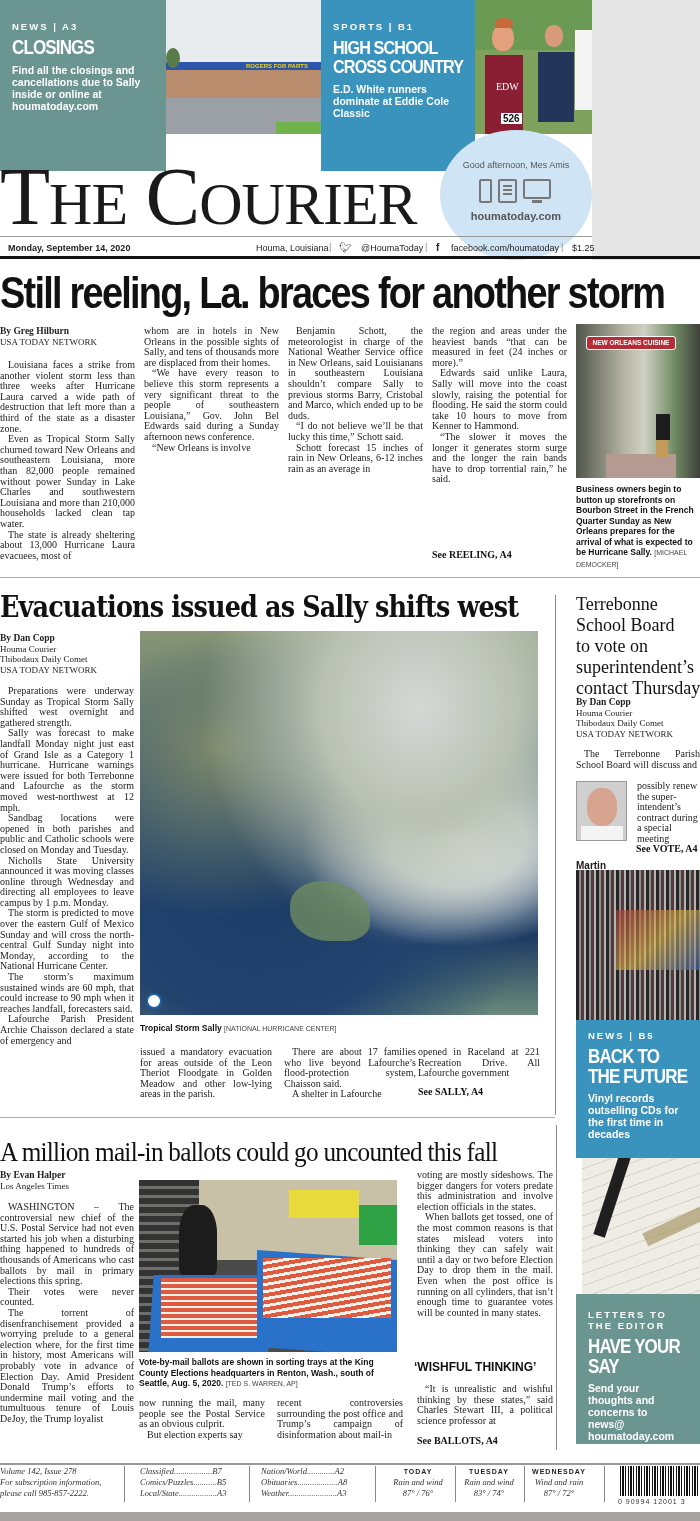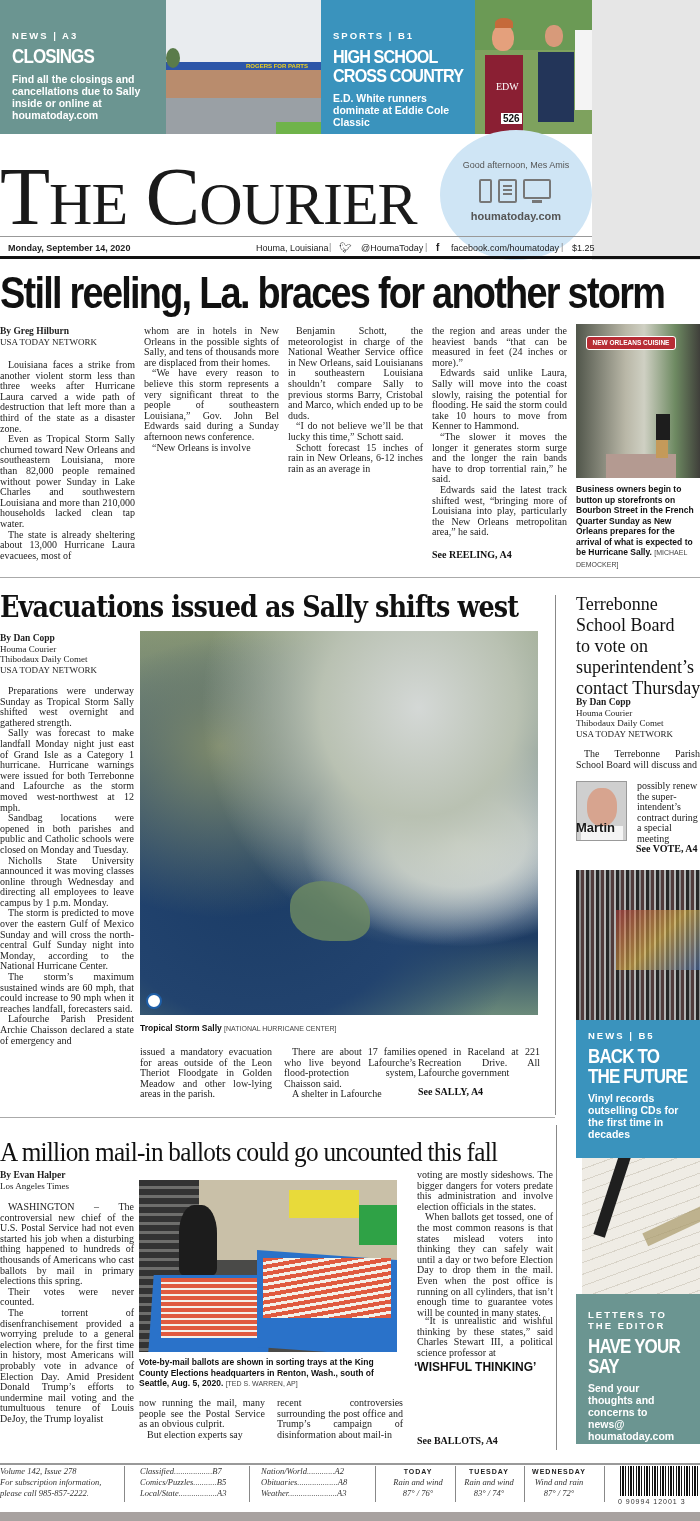--- a/index.html
+++ b/index.html
@@ -2,21 +2,21 @@
 <html><head>
 <meta charset="utf-8">
 <style>
   * { box-sizing: border-box; margin: 0; padding: 0; }
   html, body { width: 700px; height: 1521px; background: #e6e6e6; overflow: hidden; }
   body { position: relative; font-family: "DejaVu Serif", serif; color: #1a1a1a; }
   .page-full { position: absolute; left: 0; top: 0; width: 700px; background: #fff; }
   .abs { position: absolute; }
 
   
-  .promo { position: absolute; top: 0; height: 134px; color: #fff; padding: 30px 12px 0 12px; }
+  .promo { position: absolute; top: 0; height: 171px; color: #fff; padding: 21px 12px 0 12px; }
   .promo .kicker { font-family: "Liberation Sans", sans-serif; font-size: 9.5px; font-weight: bold; letter-spacing: 2px; }
   .promo .head { font-family: "Liberation Sans", sans-serif; font-weight: bold; font-size: 19px; line-height: 19px; margin-top: 6px; letter-spacing: -1px; transform: scaleX(0.85); transform-origin: left; white-space: nowrap; }
   .promo .desc { font-family: "Liberation Sans", sans-serif; font-weight: bold; font-size: 10.5px; line-height: 12px; margin-top: 7px; }
 
   
   .masthead { position: absolute; left: 0; top: 158px; font-family: "Liberation Serif", serif; font-size: 78px; line-height: 78px; color: #1a1a1a; letter-spacing: -1px; }
   .masthead .big { font-size: 82px; }
   .masthead .small { font-size: 60px; }
   .bubble { position: absolute; left: 440px; top: 130px; width: 152px; height: 130px; background: #cfe5f5; border-radius: 50%; }
   .bubble-inner { position: absolute; left: 440px; top: 160px; width: 152px; text-align: center; font-family: "Liberation Sans", sans-serif; color: #555; }
@@ -134,21 +134,20 @@
 </div>
 <div class="col" style="left:288px;top:326px;width:135px;">
     <p>Benjamin Schott, the meteorologist in charge of the National Weather Service office in New Orleans, said Louisianans in southeastern Louisiana shouldn’t compare Sally to previous storms Barry, Cristobal and Marco, which ended up to be duds.</p>
     <p>“I do not believe we’ll be that lucky this time,” Schott said.</p>
     <p>Schott forecast 15 inches of rain in New Orleans, 6-12 inches rain as an average in</p>
 </div>
 <div class="col" style="left:432px;top:326px;width:135px;">
   <p class="noind">the region and areas under the heaviest bands “that can be measured in feet (24 inches or more).”</p>
     <p>Edwards said unlike Laura, Sally will move into the coast slowly, raising the potential for flooding. He said the storm could take 10 hours to move from Kenner to Hammond.</p>
     <p>“The slower it moves the longer it generates storm surge and the longer the rain bands have to drop torrential rain,” he said.</p>
-    <p>Edwards said the latest track shifted west, “bringing more of Louisiana into play, particularly the New Orleans metropolitan area,” he said.</p>
 </div>
 <div class="abs see" style="left:432px;top:549px;">See REELING,  A4</div>
 
 <div class="photo" style="left:576px;top:324px;width:124px;height:154px;background:#8a8f7c;">
   <div class="abs" style="left:0;top:0;width:124px;height:154px;background:linear-gradient(90deg,#50554a 0%,#b9b7a7 40%,#cfd0c3 55%,#6e8a62 80%,#3f3f3a 100%);"></div>
   <div class="abs" style="left:10px;top:12px;width:90px;height:14px;background:#b72d35;border:1px solid #fff;border-radius:3px;font-family:'Liberation Sans',sans-serif;font-size:6.5px;font-weight:bold;color:#fff;text-align:center;line-height:12px;white-space:nowrap;">NEW ORLEANS CUISINE</div>
   <div class="abs" style="left:30px;top:130px;width:70px;height:24px;background:#b49a91;"></div>
   <div class="abs" style="left:80px;top:90px;width:14px;height:26px;background:#1d1d1d;"></div>
   <div class="abs" style="left:80px;top:116px;width:12px;height:18px;background:#c49a5a;"></div>
 </div>
@@ -207,21 +206,21 @@
 <div class="col" style="left:576px;top:749px;width:124px;">
   <p>The Terrebonne Parish School Board will discuss and</p>
 </div>
 <div class="photo" style="left:576px;top:781px;width:51px;height:60px;background:#cfcfcf;border:1px solid #999;">
   <div class="abs" style="left:10px;top:6px;width:30px;height:38px;background:#d7a48f;border-radius:45%;"></div>
   <div class="abs" style="left:4px;top:44px;width:42px;height:16px;background:#f4f4f4;"></div>
 </div>
 <div class="col" style="left:637px;top:781px;width:63px;text-align:left;">
   <p class="noind">possibly renew the super-intendent’s contract during a special meeting</p>
 </div>
-<div class="abs" style="left:576px;top:820px;font-family:'Liberation Sans',sans-serif;font-weight:bold;font-size:13px;text-align:center;">Martin</div>
+<div class="abs" style="left:576px;top:860px;font-family:'Liberation Sans',sans-serif;font-weight:bold;font-size:10px;text-align:center;">Martin</div>
 <div class="abs see" style="left:636px;top:843px;">See VOTE,  A4</div>
 
 <div class="photo" style="left:576px;top:870px;width:124px;height:150px;background:#3f3f3f;">
   <div class="abs" style="left:0;top:0;width:124px;height:150px;background:repeating-linear-gradient(90deg,#222 0 3px,#9a9a9a 3px 5px,#553b3b 5px 8px,#c9c9c9 8px 10px);opacity:0.85;"></div>
   <div class="abs" style="left:40px;top:40px;width:84px;height:60px;background:linear-gradient(135deg,#b23b3b,#d9b143,#4a6fb0);opacity:0.6;"></div>
 </div>
 
 <div class="promo" style="left:576px;top:1020px;width:124px;height:138px;background:#3a93bd;padding:10px 12px 0 12px;">
   <div class="kicker">NEWS | B5</div>
   <div class="head" style="font-size:20px;line-height:20px;margin-top:5px;">BACK TO</div>
@@ -273,21 +272,21 @@
     <p>But election experts say</p>
 </div>
 <div class="col" style="left:277px;top:1398px;width:126px;">
   <p class="noind">recent controversies surrounding the post office and Trump’s campaign of disinformation about mail-in</p>
 </div>
 <div class="col" style="left:417px;top:1170px;width:136px;">
   <p class="noind">voting are mostly sideshows. The bigger dangers for voters predate this administration and involve election officials in the states.</p>
     <p>When ballots get tossed, one of the most common reasons is that states mislead voters into thinking they can safely wait until a day or two before Election Day to drop them in the mail. Even when the post office is running on all cylinders, that isn’t enough time to guarantee votes will be counted in many states.</p>
 </div>
 <div class="abs" style="left:414px;top:1360px;font-family:'Liberation Sans',sans-serif;font-weight:bold;font-size:12px;color:#111;">‘WISHFUL THINKING’</div>
-<div class="col" style="left:417px;top:1316px;width:136px;">
+<div class="col" style="left:417px;top:1384px;width:136px;">
   <p>“It is unrealistic and wishful thinking by these states,” said Charles Stewart III, a political science professor at</p>
 </div>
 <div class="abs see" style="left:417px;top:1435px;">See BALLOTS,  A4</div>
 <div class="vrule" style="left:556px;top:1125px;height:325px;"></div>
 
 <div class="rule-thin" style="left:0;top:1463px;width:700px;height:2px;background:#999;"></div>
 <div class="footer">
   <div class="fcol" style="left:0;width:120px;">
     <div>Volume 142, Issue 278</div>
       <div>For subscription information,</div>

